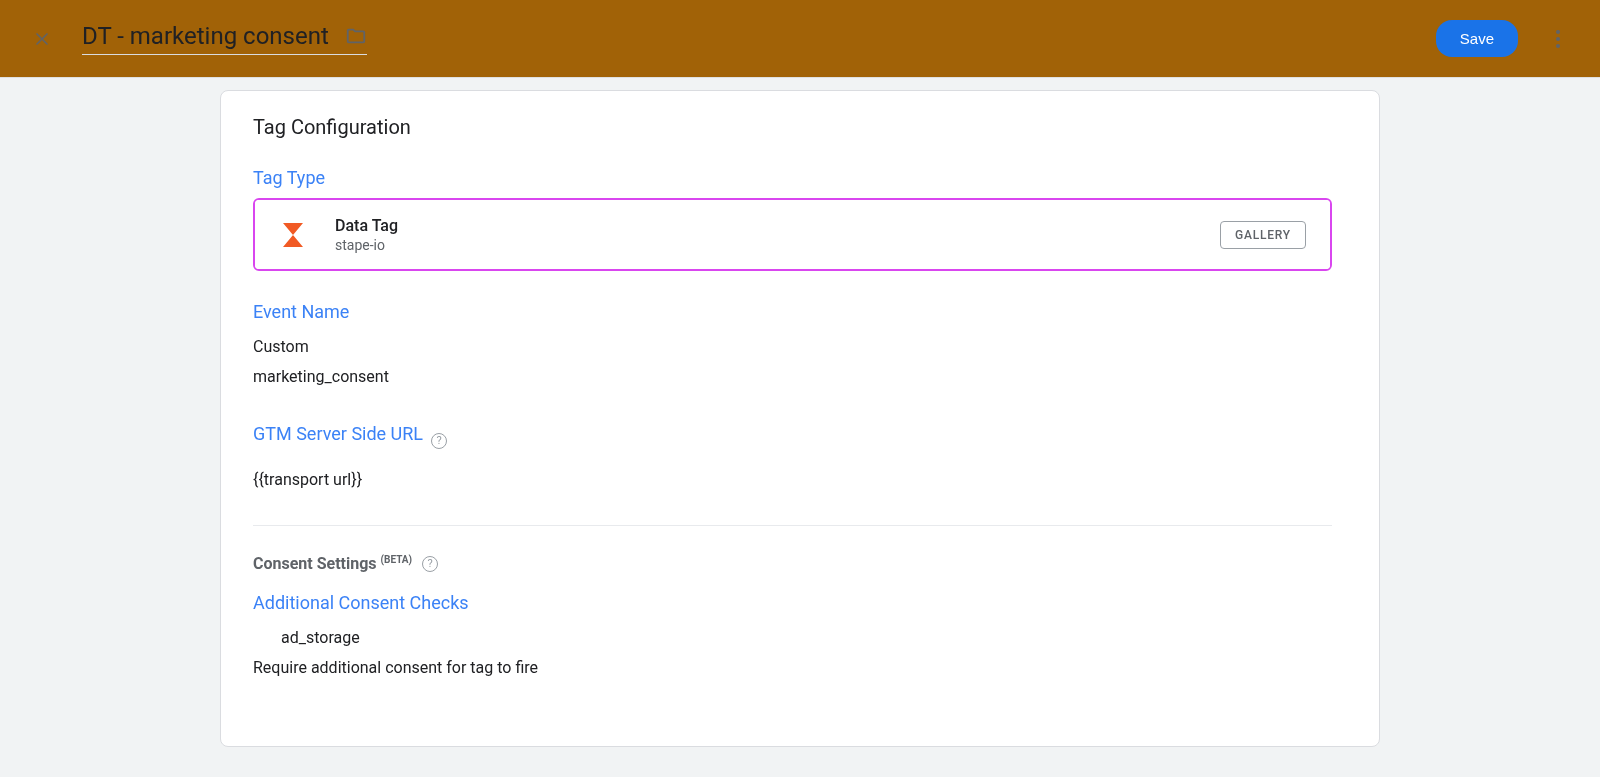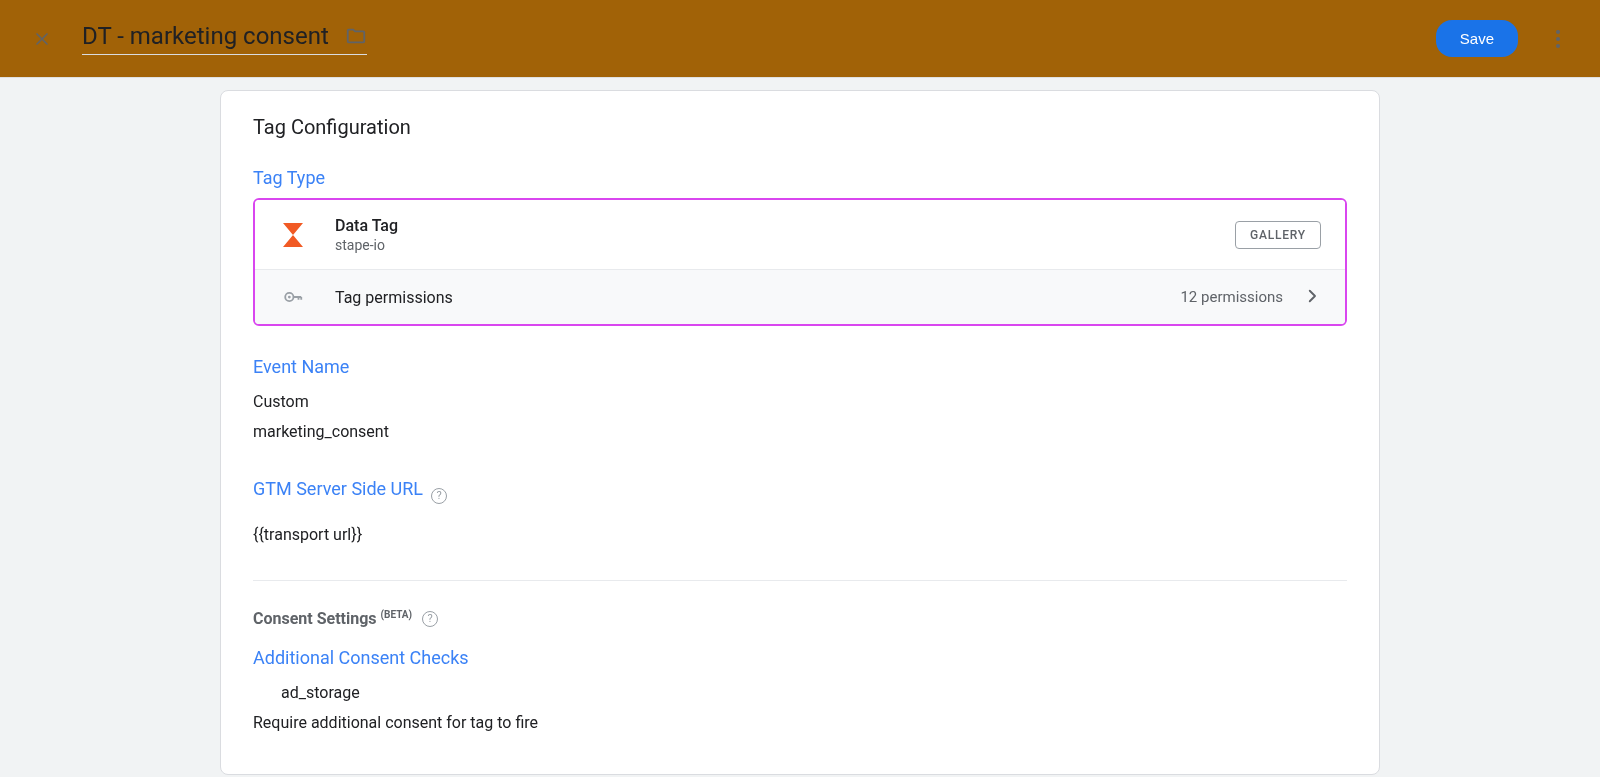--- a/index.html
+++ b/index.html
@@ -70,21 +70,21 @@
     min-height: calc(100% - 78px);
     padding: 12px 0 30px 0;
     display: flex;
     justify-content: center;
   }
   .card {
     width: 1160px;
     background: #fff;
     border: 1px solid #dadce0;
     border-radius: 8px;
-    padding: 24px 0 36px 0;
+    padding: 24px 15px 36px 0;
   }
   .card-inner { padding: 0 32px; }
 
   .section-title {
     font-size: 20px;
     font-weight: 400;
     color: #202124;
     margin-bottom: 28px;
   }
 
@@ -235,36 +235,20 @@
             <svg viewBox="0 0 24 28">
                 <path d="M2 2 L22 2 L12 14 L22 26 L2 26 L12 14 Z" fill="#f15a24"></path>
               </svg>
           </div>
           <div class="tag-name-col">
             <div class="tag-name">Data Tag</div>
             <div class="tag-vendor">stape-io</div>
           </div>
           <div class="gallery-badge">GALLERY</div>
         </div>
-        <div class="tagtype-row perms">
-          <div class="key-icon">
-            <svg viewBox="0 0 24 24">
-                <circle cx="8" cy="12" r="4.5" fill="none" stroke="currentColor" stroke-width="2"></circle>
-                <circle cx="8" cy="12" r="1.5" fill="currentColor"></circle>
-                <path d="M12.5 12 H21 M18 12 V15 M21 12 V15" stroke="currentColor" stroke-width="2" fill="none"></path>
-              </svg>
-          </div>
-          <div class="perms-label">Tag permissions</div>
-          <div class="perms-count">12 permissions</div>
-          <div class="chevron">
-            <svg viewBox="0 0 24 24">
-                <path d="M9 5 L16 12 L9 19" fill="none" stroke="currentColor" stroke-width="2.5" stroke-linecap="round" stroke-linejoin="round"></path>
-              </svg>
-          </div>
-        </div>
       </div>
 
       <div class="field-block">
         <div class="subtle-label">Event Name</div>
         <div class="field-value">Custom</div>
         <div class="field-value">marketing_consent</div>
       </div>
 
       <div class="field-block">
         <div class="label-row">

